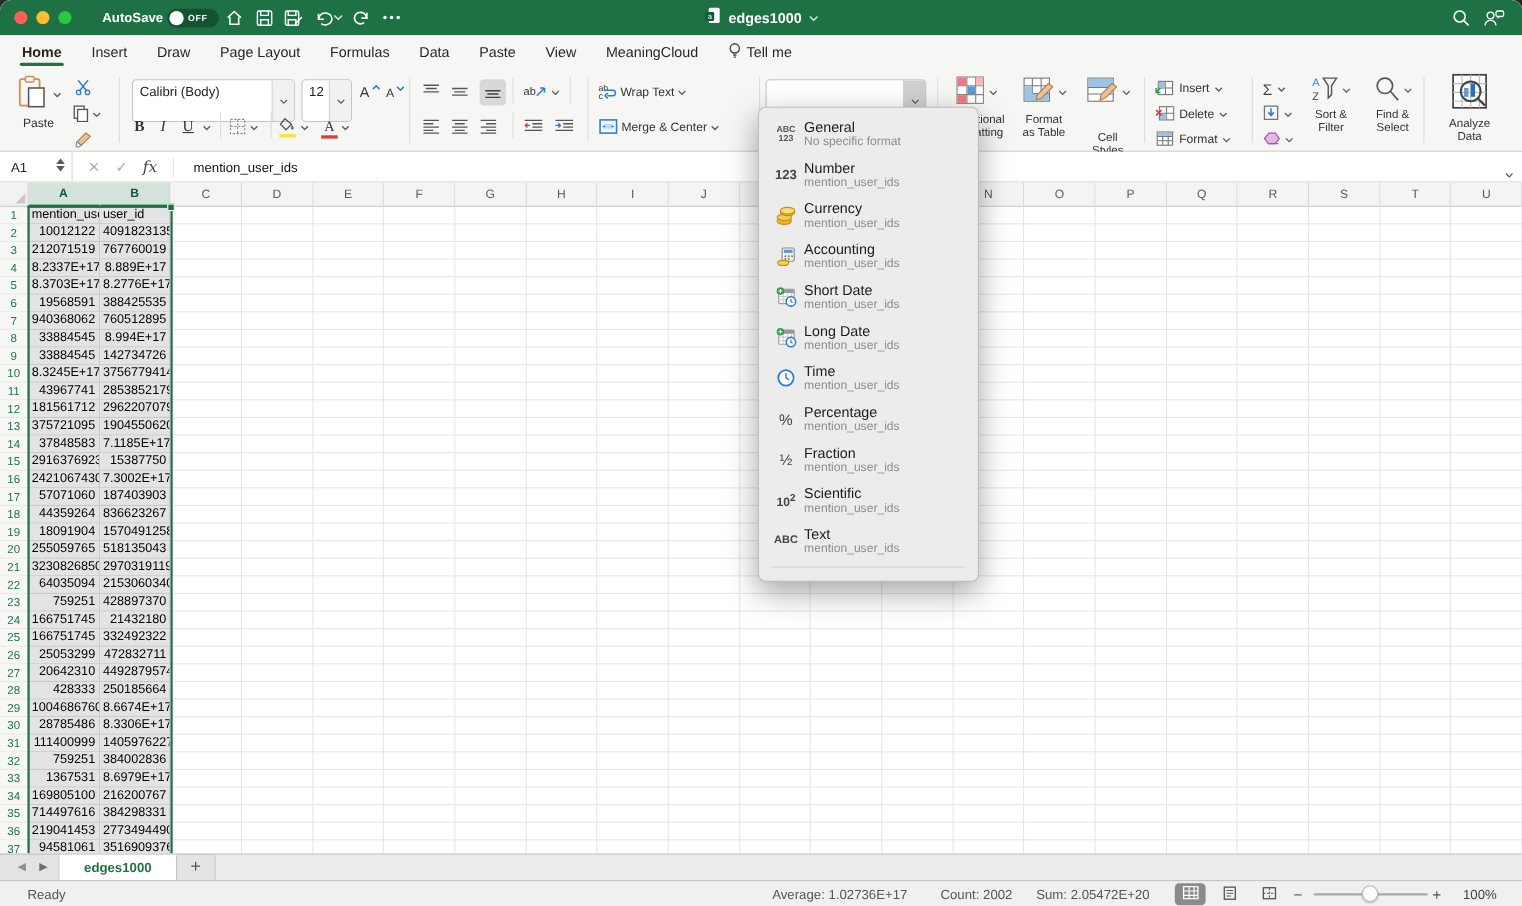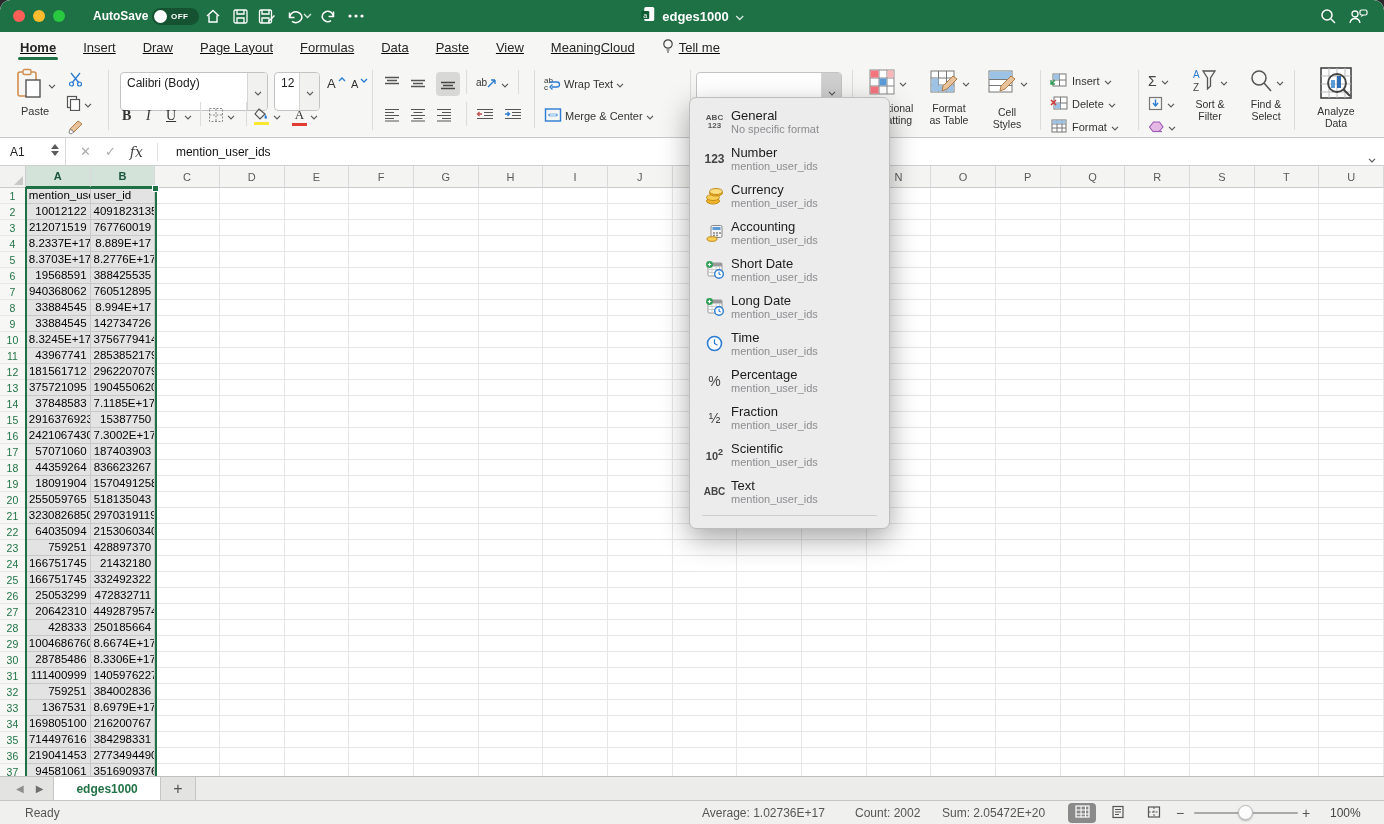--- a/index.html
+++ b/index.html
@@ -19,21 +19,21 @@
     background:#155232; border-radius:9px; display:flex; align-items:center; }
   .autosave-knob{ width:13px; height:13px; border-radius:50%; background:#fff; margin-left:2px;}
   .autosave-state{ color:#fff; font-size:8px; font-weight:bold; margin-left:4px; letter-spacing:.5px;}
   .tbico{ position:absolute; top:6px; width:20px; height:20px; display:flex; align-items:center; justify-content:center;}
   .title-center{ position:absolute; left:50%; top:0; transform:translateX(-50%); height:32px;
     display:flex; align-items:center; gap:6px; }
   .doc-title{ color:#fff; font-size:13px; font-weight:bold; }
 
   
   .tabrow{ position:absolute; left:0; top:32px; width:100%; height:30px; background:#f6f6f4;
-    display:flex; align-items:center;text-decoration:underline; }
+    display:flex; align-items:center; }
   .rtabs{ display:flex; align-items:center; padding-left:20px; gap:27px; }
   .rtab{ font-size:13px; color:#262626; position:relative; height:30px; display:flex; align-items:center; gap:5px; cursor:default;}
   .rtab.active{ font-weight:bold; }
   .rtab.active:after{ content:""; position:absolute; left:-2px; right:-2px; bottom:2px; height:3px;
     background:#217346; border-radius:2px;}
   .tabrow-right{ position:absolute; right:12px; top:0; height:30px; display:flex; align-items:center; gap:14px;}
   .share-btn{ display:flex; align-items:center; gap:5px; color:#217346; font-size:13px; }
   .comments-btn{ display:flex; align-items:center; gap:6px; color:#1e5c3d; font-size:13px; font-weight:bold;
     background:#fff; border:1px solid #c9c9c9; border-radius:5px; height:24px; padding:0 10px;}
 
@@ -489,21 +489,21 @@
             <span><svg xmlns="http://www.w3.org/2000/svg" width="30" height="28" viewBox="0 0 30 28">
                 <rect x="2" y="3" width="23" height="21" fill="#fff" stroke="#777"></rect>
                 <rect x="2.5" y="3.5" width="22" height="8" fill="#9cc3e5"></rect>
                 <path d="M2 11.5h23M2 17.5h23" stroke="#777"></path>
                 <path d="M14 18L24 8l4 3-10 10-5 2z" fill="#e8c29a" stroke="#b07c43"></path>
               </svg></span>
             <span class="chev"><svg xmlns="http://www.w3.org/2000/svg" width="8" height="5" viewBox="0 0 8 5">
                 <path d="M1 .8l3 3 3-3" fill="none" stroke="#5a5a5a" stroke-width="1.2"></path>
               </svg></span>
           </div>
-        <div class="lbl2" style="margin-top:8px"><span>Cell</span><br><span>Styles</span></div>
+        <div class="lbl2" style="margin-top:20px"><span>Cell</span><br><span>Styles</span></div>
       </div>
     </div>
     <div class="vsep" style="left:1040px"></div>
 
     <div class="grp" style="left:1046px;width:88px">
       <span class="stackrow" style="left:4px;top:8px">
         <span><svg xmlns="http://www.w3.org/2000/svg" width="18" height="16" viewBox="0 0 18 16">
               <rect x="3" y="2" width="13" height="12" fill="#fff" stroke="#777"></rect>
               <path d="M3 8h13M9.5 2v12" stroke="#777"></path>
               <rect x="3.5" y="2.5" width="6" height="5" fill="#9cc3e5"></rect>

